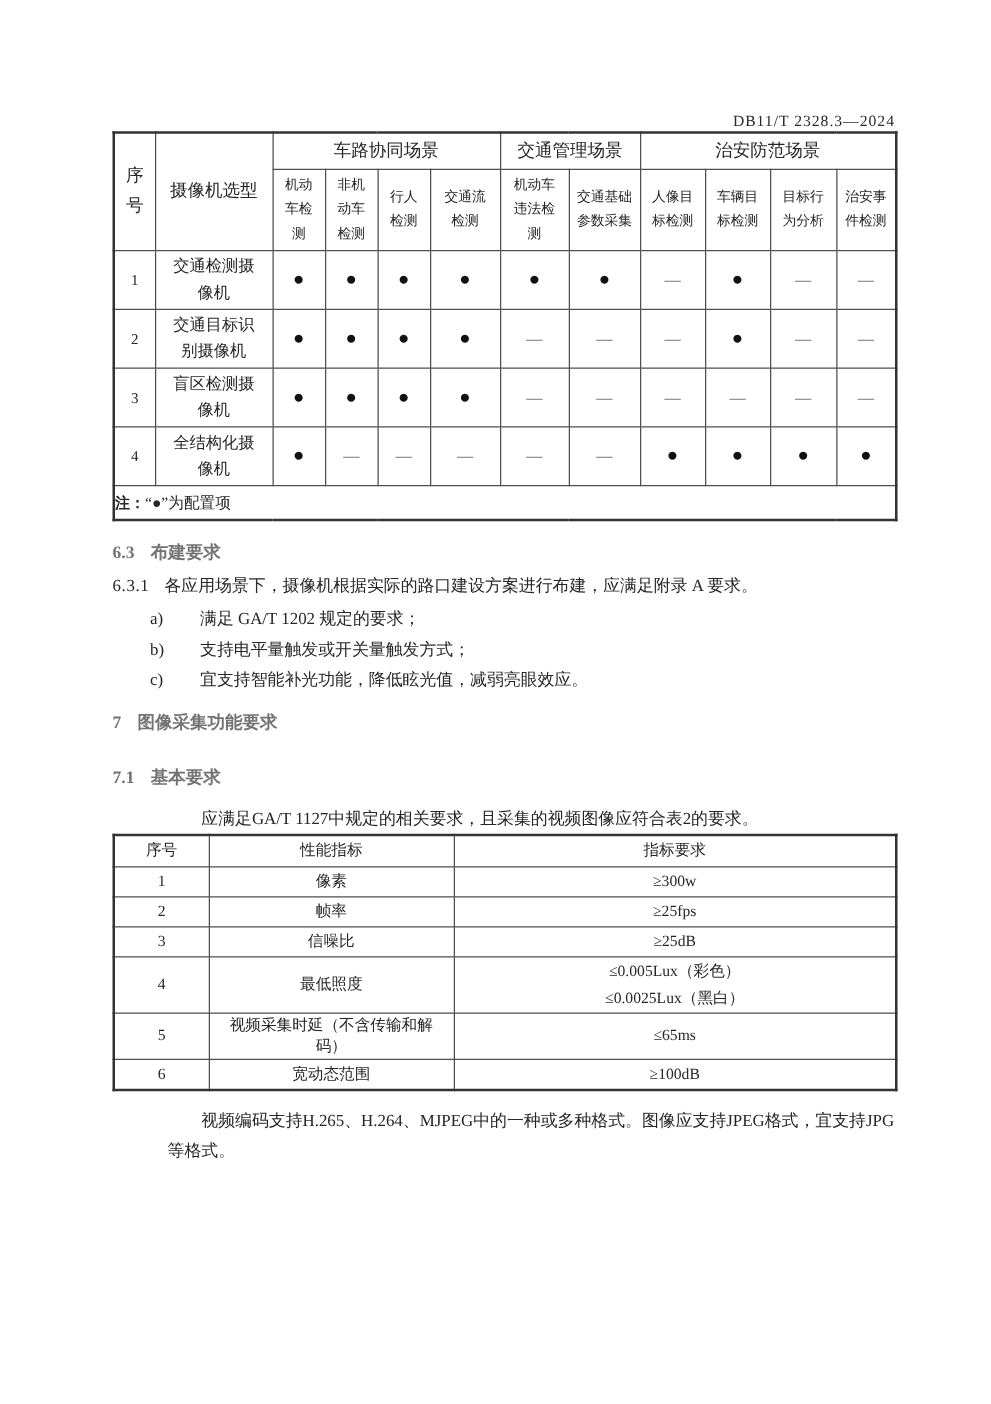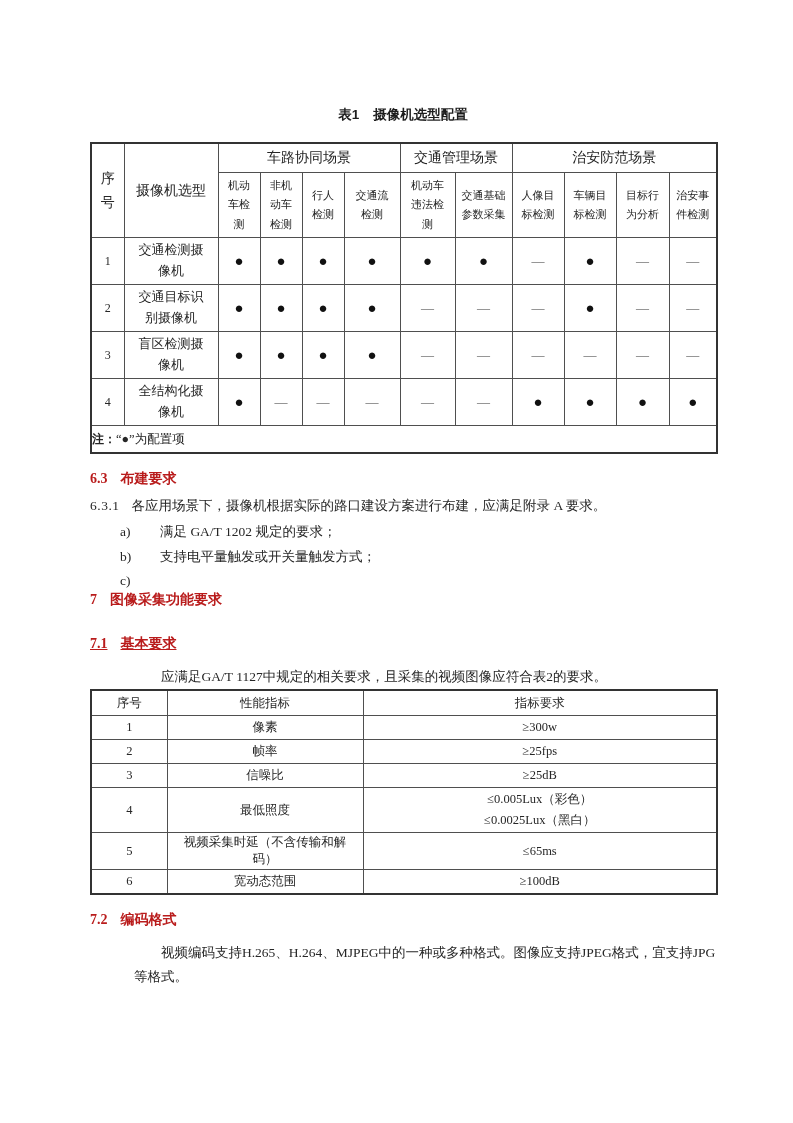--- a/index.html
+++ b/index.html
@@ -34,43 +34,41 @@
   .t2 th, .t2 td { border:1px solid #4f4f4f; text-align:center; vertical-align:middle;
     font-weight:normal; font-size:12.5px; padding:1px 4px; color:#262626; }
   .t2 .hdr th { height:22px; }
   .t2 td { height:21px; }
   .t2 td.two-line { line-height:21px; padding:1px 4px; }
   .t2 tr.note-row td { text-align:left; padding-left:8px; height:22px; }
 
   .note-label { font-weight:bold; font-family:"Liberation Sans","DejaVu Sans",sans-serif; font-size:12px; }
 
   .h-sec { font-family:"Liberation Sans","DejaVu Sans",sans-serif; font-weight:bold;
-    font-size:14px; color:#b91c1c; }
+    font-size:14px; color:#737373; }
   .h-sec .h-num { margin-right:13px; font-family:"Liberation Serif",serif; }
   .h63 { margin-top:16px; }
-  .h7 { margin-top:22px; }
-  .h71 { margin-top:26px;text-decoration:underline; }
+  .h7 { margin-top:12px; }
+  .h71 { margin-top:26px; }
   .h72 { margin-top:16px; }
 
   .clause { font-size:13.5px; line-height:24px; margin-top:6px; }
   .clause .cl-num { margin-right:12px; letter-spacing:0.5px; }
   .list { margin-top:2px; }
   .list-item { position:relative; padding-left:70px; font-size:13.5px; line-height:24.5px; }
   .list-item .marker { position:absolute; left:30px; top:0; }
   .para { font-size:13.5px; line-height:24px; text-indent:2em; margin-top:12px;margin-left:44px; }
 </style>
 </head>
 <body>
 
 <div class="page">
 
-
-  <div class="caption caption1">
-    <span class="cap-label">表1</span><span>摄像机选型配置</span>
-  </div>
+  <div class="doc-header">DB11/T 2328.3—2024</div>
+
 
   <table class="t1">
     <colgroup>
       <col style="width:33px">
         <col style="width:94px">
       <col style="width:42px">
         <col style="width:42px">
         <col style="width:42px">
         <col style="width:56px">
       <col style="width:55px">
@@ -175,21 +173,21 @@
   </div>
 
   <div class="list">
     <div class="list-item">
       <span class="marker">a)</span><span>满足 GA/T 1202 规定的要求；</span>
     </div>
     <div class="list-item">
       <span class="marker">b)</span><span>支持电平量触发或开关量触发方式；</span>
     </div>
     <div class="list-item">
-      <span class="marker">c)</span>
+      <span class="marker">c)</span><span>宜支持智能补光功能，降低眩光值，减弱亮眼效应。</span>
     </div>
   </div>
 
   <div class="h-sec h7">
     <span class="h-num">7</span><span>图像采集功能要求</span>
   </div>
 
   <div class="h-sec h71">
     <span class="h-num">7.1</span><span>基本要求</span>
   </div>
@@ -240,19 +238,16 @@
         <td>≤65ms</td>
       </tr>
       <tr>
         <td>6</td>
         <td>宽动态范围</td>
         <td>≥100dB</td>
       </tr>
     </tbody>
   </table>
 
-  <div class="h-sec h72">
-    <span class="h-num">7.2</span><span>编码格式</span>
-  </div>
 
   <div class="para">视频编码支持H.265、H.264、MJPEG中的一种或多种格式。图像应支持JPEG格式，宜支持JPG等格式。</div>
 
 </div>
 
 </body></html>

